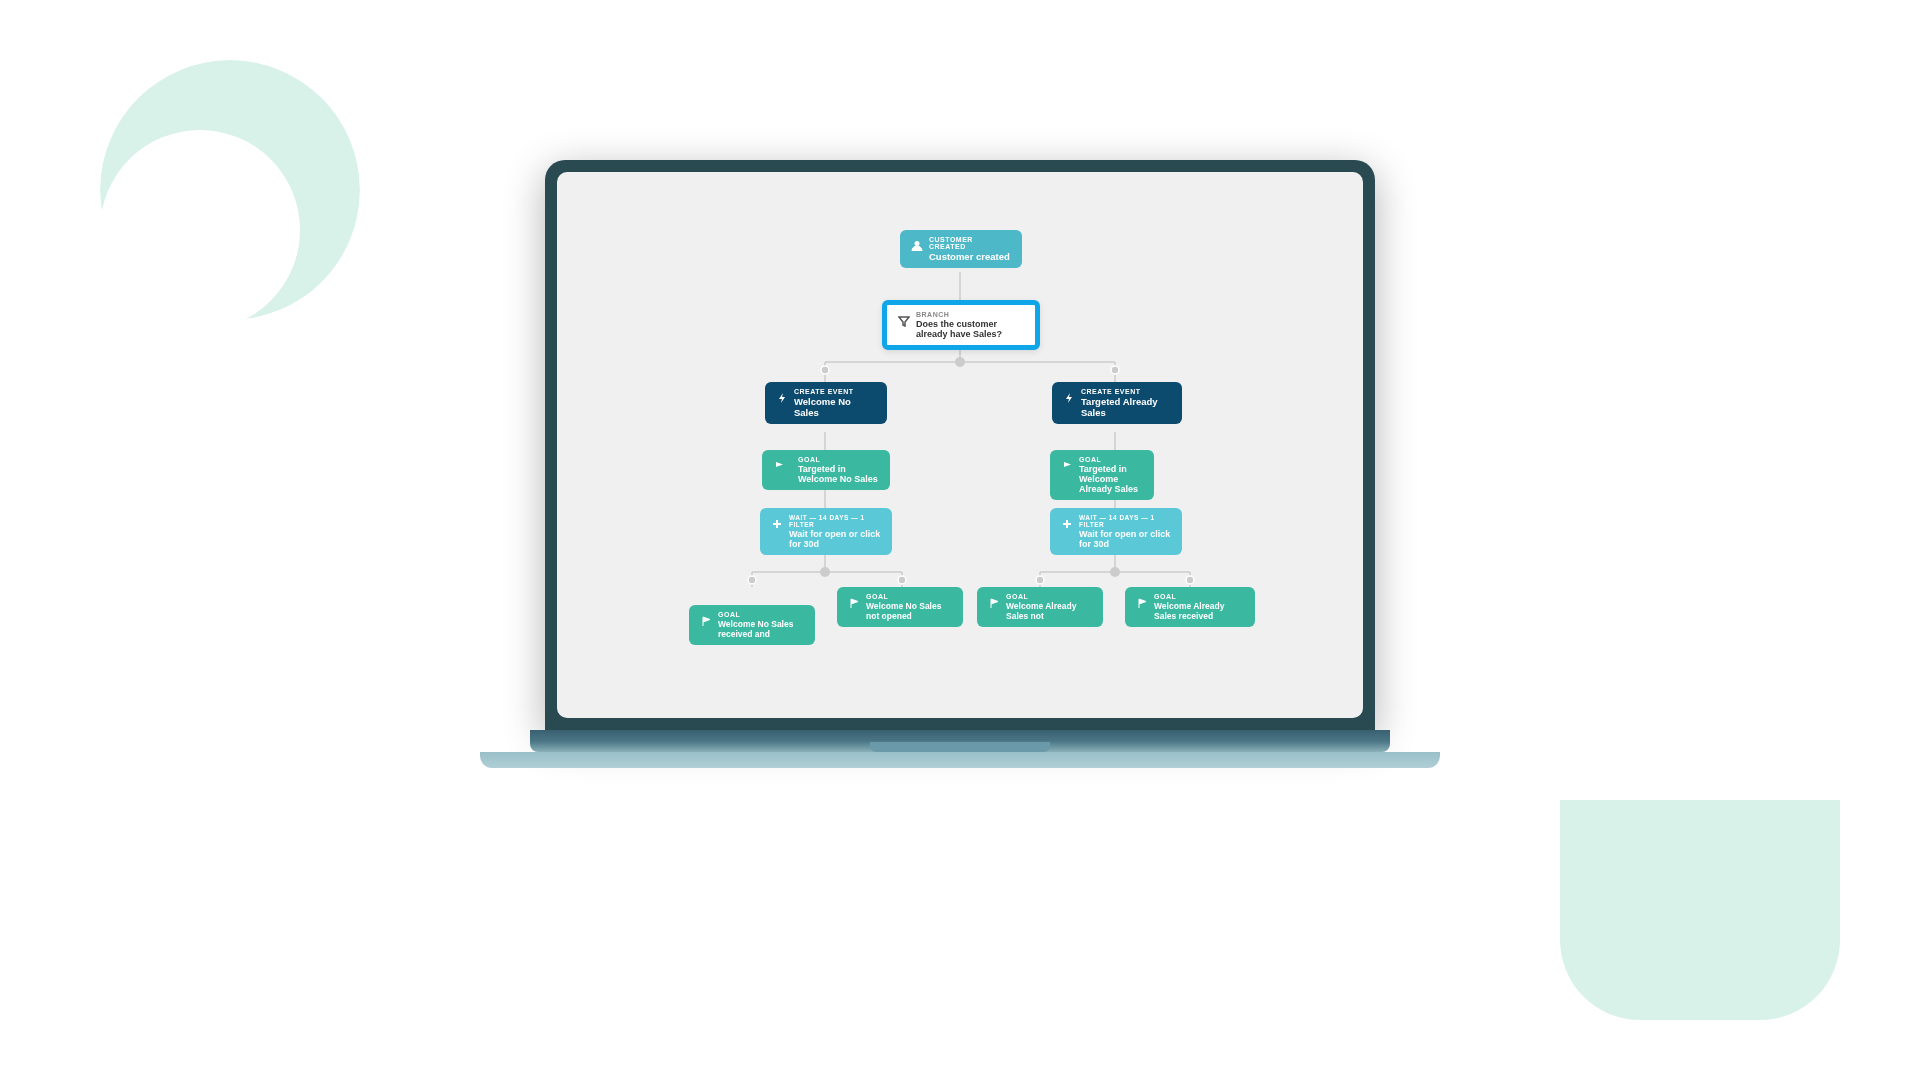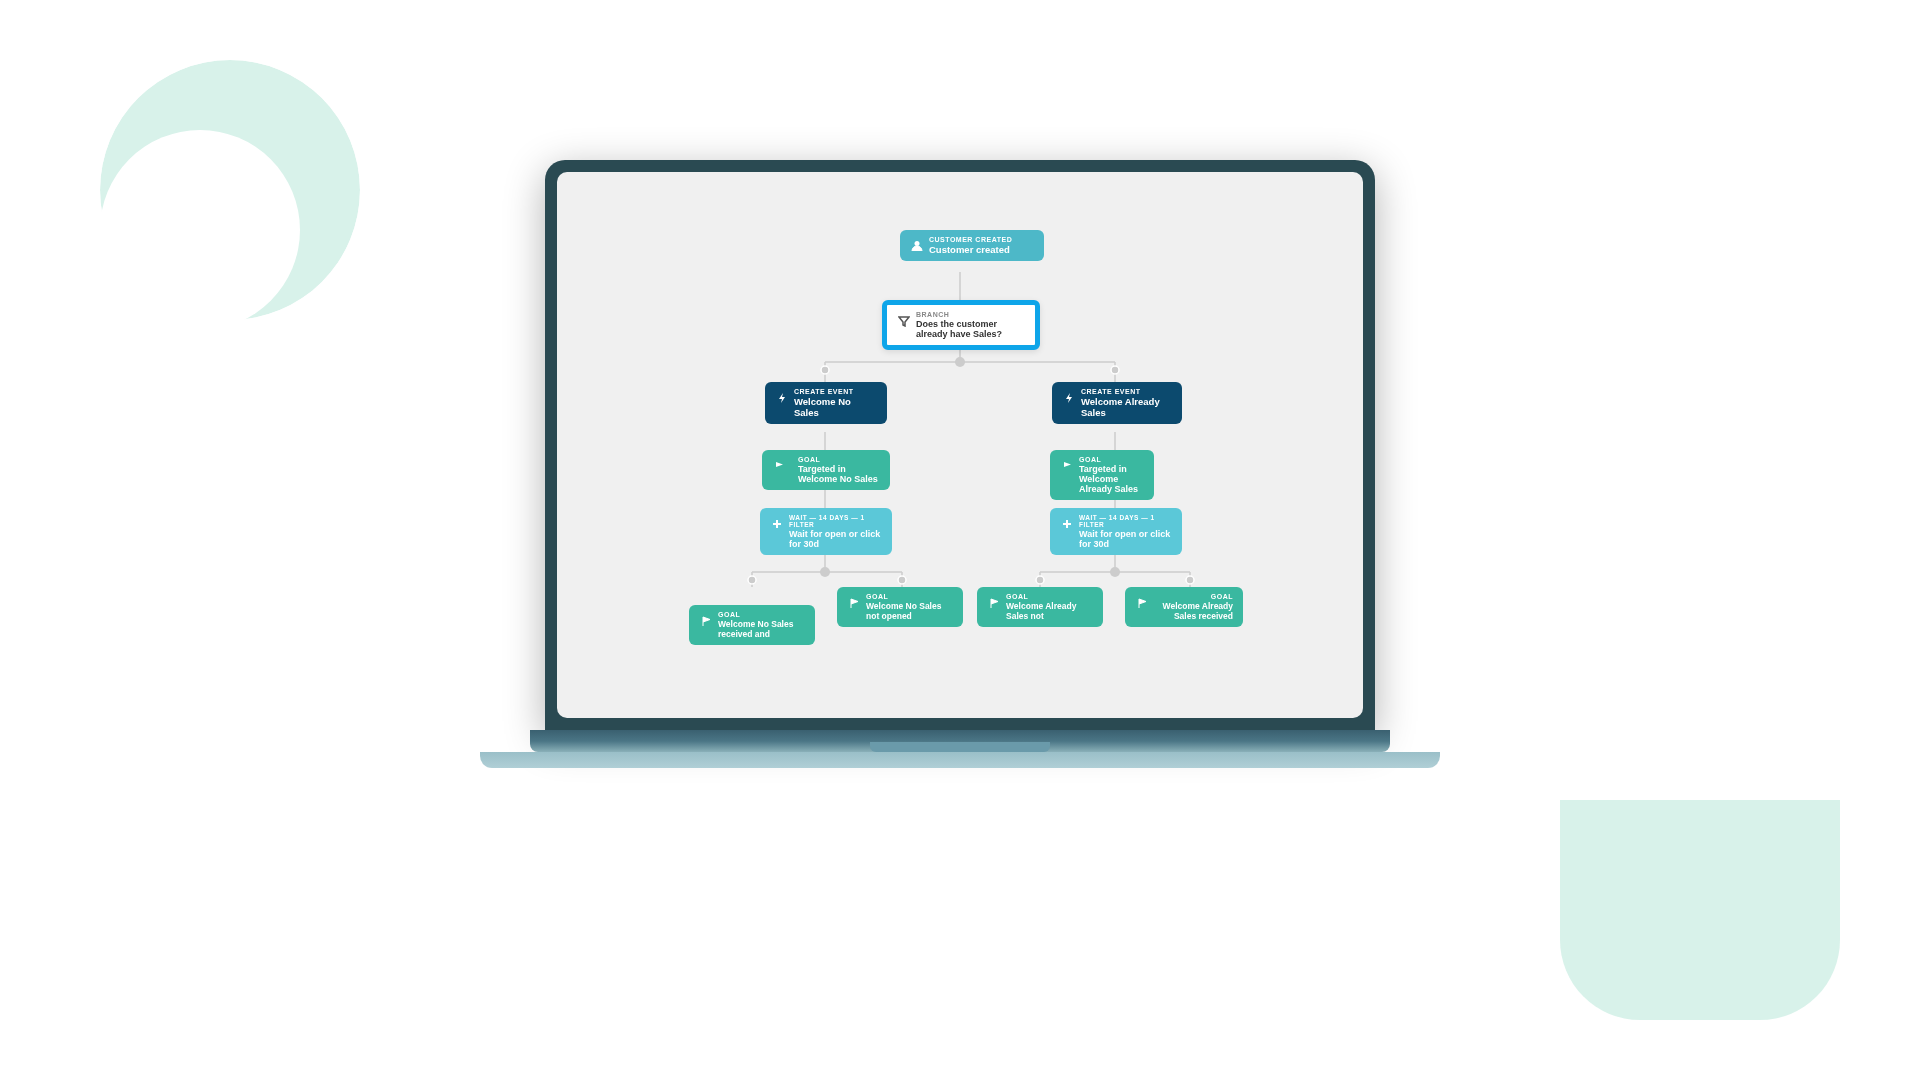--- a/index.html
+++ b/index.html
@@ -225,21 +225,21 @@
           <line x1="558" y1="378" x2="558" y2="400" class="connector-line"></line>
           <line x1="558" y1="400" x2="483" y2="400" class="connector-line"></line>
           <line x1="483" y1="400" x2="483" y2="415" class="connector-line"></line>
           <line x1="558" y1="400" x2="633" y2="400" class="connector-line"></line>
           <line x1="633" y1="400" x2="633" y2="415" class="connector-line"></line>
           <circle cx="558" cy="400" r="5" fill="#cccccc"></circle>
           <circle cx="483" cy="408" r="4" fill="#cccccc" stroke="white" stroke-width="1.5"></circle>
           <circle cx="633" cy="408" r="4" fill="#cccccc" stroke="white" stroke-width="1.5"></circle>
         </svg>
 
-        <div class="node node-blue" style="left:343px;top:58px;width:144px;flex-direction:row;">
+        <div class="node node-blue" style="left:343px;top:58px;width:122px;flex-direction:row;">
           <div class="node-icon">
             <svg width="12" height="12" viewBox="0 0 12 12" fill="white">
               <circle cx="6" cy="3.5" r="2.5"></circle>
               <path d="M1 11c0-2.8 2.2-5 5-5s5 2.2 5 5" stroke="white" stroke-width="1" fill="white"></path>
             </svg>
           </div>
           <div>
             <div class="node-label">CUSTOMER CREATED</div>
             <div class="node-title">Customer created</div>
           </div>
@@ -270,21 +270,21 @@
         </div>
 
         <div class="node node-yellow" style="left:495px;top:210px;width:130px;flex-direction:row;">
           <div class="node-icon">
             <svg width="12" height="12" viewBox="0 0 12 12" fill="white">
               <polygon points="7,1 3,7 6,7 5,11 9,5 6,5"></polygon>
             </svg>
           </div>
           <div>
             <div class="node-label">CREATE EVENT</div>
-            <div class="node-title">Welcome Already Sales</div>
+            <div class="node-title">Targeted Already Sales</div>
           </div>
         </div>
 
         <div class="node node-teal" style="left:205px;top:278px;width:128px;flex-direction:row;gap:12px;">
           <div class="node-icon">
             <svg width="11" height="11" viewBox="0 0 11 11" fill="white">
               <path d="M2 1v9M2 1l7 2.5L2 6"></path>
             </svg>
           </div>
           <div>
@@ -360,21 +360,21 @@
             <svg width="11" height="11" viewBox="0 0 11 11" fill="white">
               <path d="M2 1v9M2 1l7 2.5L2 6" stroke="white" stroke-width="1"></path>
             </svg>
           </div>
           <div>
             <div class="node-label">GOAL</div>
             <div class="node-title" style="font-size:8.5px;">Welcome Already Sales not</div>
           </div>
         </div>
 
-        <div class="node node-teal" style="left:568px;top:415px;width:118px;flex-direction:row;text-align:right;">
+        <div class="node node-teal" style="left:568px;top:415px;width:130px;flex-direction:row;">
           <div class="node-icon">
             <svg width="11" height="11" viewBox="0 0 11 11" fill="white">
               <path d="M2 1v9M2 1l7 2.5L2 6" stroke="white" stroke-width="1"></path>
             </svg>
           </div>
           <div>
             <div class="node-label">GOAL</div>
             <div class="node-title" style="font-size:8.5px;">Welcome Already Sales received</div>
           </div>
         </div>

